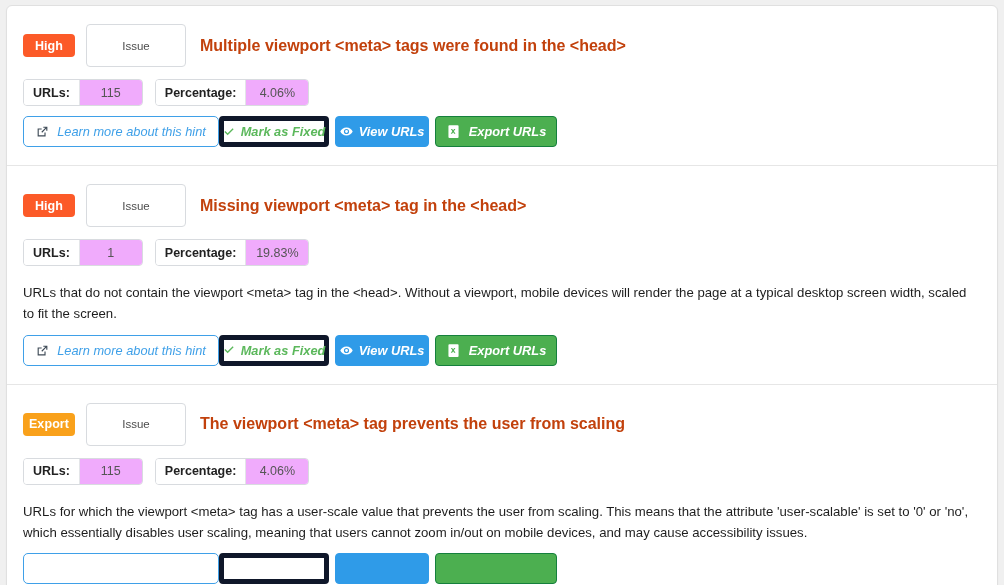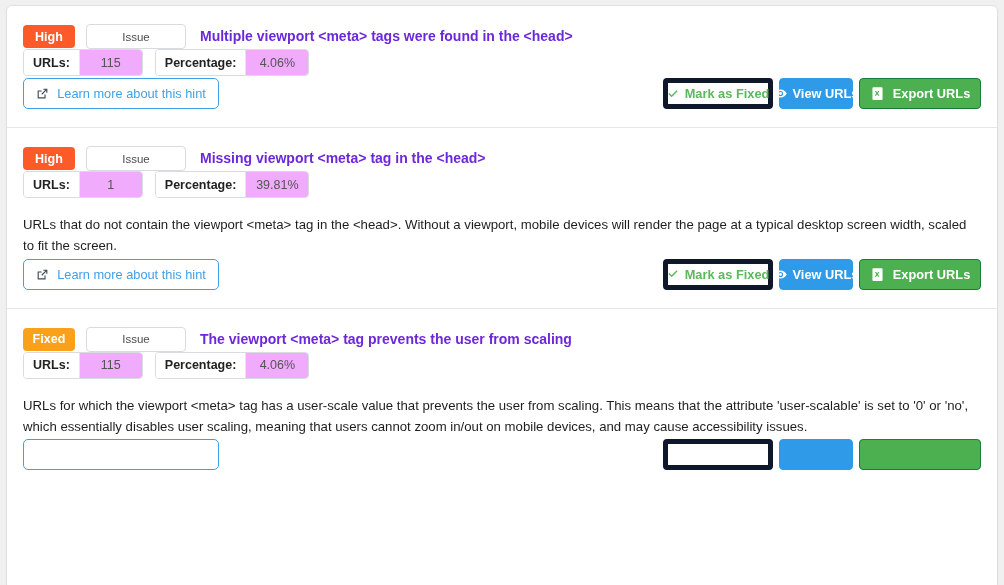--- a/index.html
+++ b/index.html
@@ -56,42 +56,43 @@
   }
   .sev-high   { background: #fc5a28; }
   .sev-medium { background: #f9a11b; }
 
   .type-pill {
     margin-left: 11px;
     display: inline-flex;
     align-items: center;
     justify-content: center;
     width: 100px;
-    height: 25px;
+    height: 43px;
     border: 1px solid #d8dbdf;
     border-radius: 4px;
     background: #ffffff;
     font-size: 11.5px;
     color: #4c4c4c;
     box-sizing: border-box;
   }
 
   .hint-title {
     margin-left: 14px;
-    font-size: 14px;
+    font-size: 16px;
     font-weight: 700;
-    color: #6d28d9;
+    color: #c2410c;
     line-height: 1.1;
     white-space: nowrap;
   }
 
   
   .hint-stats {
     display: flex;
     align-items: center;
+    margin-top: 12px;
   }
   .stat-group {
     display: flex;
     align-items: stretch;
     height: 27px;
     border: 1px solid #d8dbdf;
     border-radius: 4px;
     overflow: hidden;
     background: #fff;
     box-sizing: border-box;
@@ -124,23 +125,23 @@
     font-size: 13.2px;
     line-height: 1.58;
     color: #1e1e1e;
     max-width: 968px;
   }
 
   
   .hint-actions {
     display: flex;
     align-items: center;
-    justify-content: space-between;
-    margin-top: 2px;
+    margin-top: 10px;
     padding-bottom: 18px;
+    font-style: italic;
   }
 
   .btn {
     display: inline-flex;
     align-items: center;
     justify-content: center;
     height: 31px;
     border-radius: 4px;
     font-size: 12.8px;
     box-sizing: border-box;
@@ -163,21 +164,21 @@
   .btn-fixed {
     width: 110px;
     border: 5px solid #0f172a;
     background: #ffffff;
     color: #5cb85c;
     font-weight: 600;
   }
   .btn-fixed .lbl { margin-left: 6px; }
 
   .btn-view {
-    width: 74px;
+    width: 94px;
     margin-left: 6px;
     border: 1px solid #2f9be8;
     background: #2f9be8;
     color: #ffffff;
     font-weight: 600;
   }
   .btn-view .lbl { margin-left: 6px; }
 
   .btn-export {
     width: 122px;
@@ -266,21 +267,21 @@
       <span class="hint-title">Missing viewport &lt;meta&gt; tag in the &lt;head&gt;</span>
     </div>
 
     <div class="hint-stats">
       <div class="stat-group">
         <span class="stat-label">URLs:</span>
         <span class="stat-value">1</span>
       </div>
       <div class="stat-group">
         <span class="stat-label">Percentage:</span>
-        <span class="stat-value">39.81%</span>
+        <span class="stat-value">19.83%</span>
       </div>
     </div>
 
     <div class="hint-desc">URLs that do not contain the viewport &lt;meta&gt; tag in the &lt;head&gt;. Without a viewport, mobile devices will render the page at a typical desktop screen width, scaled to fit the screen.</div>
 
     <div class="hint-actions">
       <div class="btn btn-learn">
         <span class="icon">
           <svg width="13" height="13" viewBox="0 0 16 16">
               <path d="M2 4.2h5v1.4H3.4v7.0h7.0V9.2h1.4V14H2V4.2z" fill="#3f4b57"></path>
@@ -318,21 +319,21 @@
               </svg>
           </span>
           <span class="lbl">Export URLs</span>
         </div>
       </div>
     </div>
   </div>
 
   <div class="hint-block">
     <div class="hint-head">
-      <span class="severity-badge sev-medium">Fixed</span>
+      <span class="severity-badge sev-medium">Export</span>
       <span class="type-pill">Issue</span>
       <span class="hint-title">The viewport &lt;meta&gt; tag prevents the user from scaling</span>
     </div>
 
     <div class="hint-stats">
       <div class="stat-group">
         <span class="stat-label">URLs:</span>
         <span class="stat-value">115</span>
       </div>
       <div class="stat-group">

